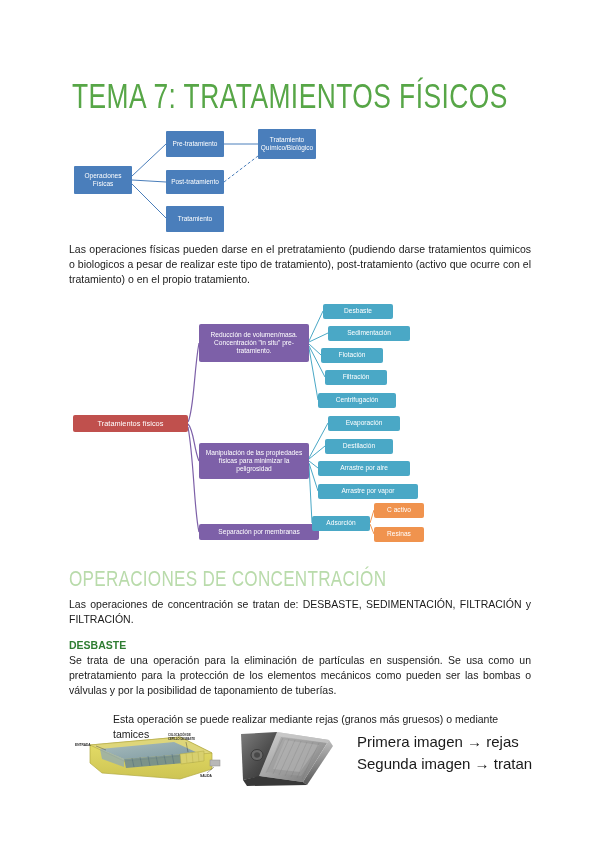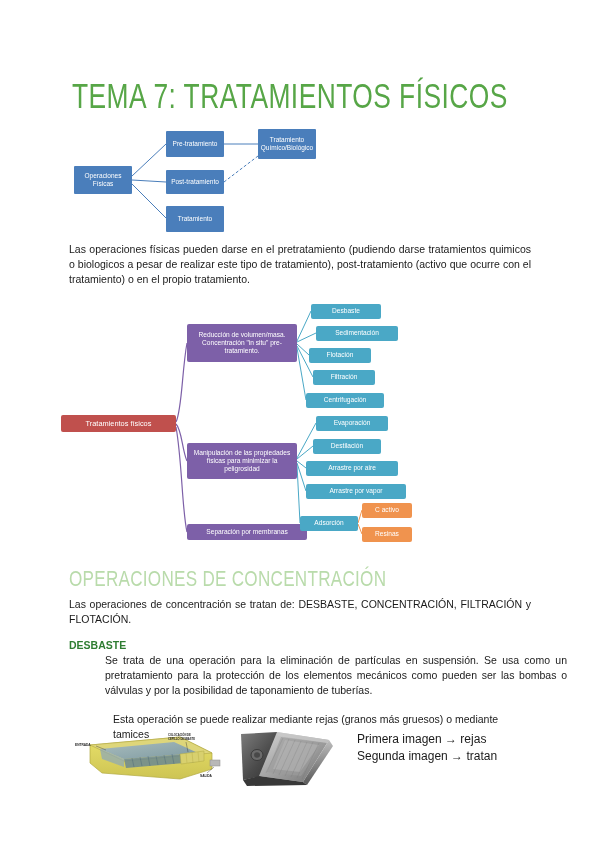--- a/index.html
+++ b/index.html
@@ -56,21 +56,21 @@
     left: 69px;
     width: 462px;
     font-size: 10.5px;
     line-height: 1.45;
     color: #1a1a1a;
     text-align: justify;
   }
   .p1 { top: 242px; }
 
   
-  .diagram2 { position: absolute; left: 48px; top: 300px; width: 420px; height: 255px; }
+  .diagram2 { position: absolute; left: 60px; top: 300px; width: 420px; height: 255px; }
   .d2svg { position: absolute; left: 0; top: 0; width: 420px; height: 255px; }
   .d2box {
     position: absolute;
     color: #ffffff;
     display: flex; align-items: center; justify-content: center;
     text-align: center;
     line-height: 1.25;
     border-radius: 2px;
     padding: 2px 3px;
     font-size: 6.6px;
@@ -115,32 +115,32 @@
   .p2 { top: 597px; }
 
   .sub-head {
     position: absolute;
     left: 69px;
     top: 639px;
     font-size: 10.5px;
     font-weight: bold;
     color: #2f7d32;
   }
-  .p3 { top: 653px; text-align: justify; margin-left: 36px; }
+  .p3 { top: 653px; text-align: justify; }
   .p4 { top: 712px; text-align: left; padding-left: 44px; }
 
   
   .fig1 { position: absolute; left: 62px; top: 729px; width: 166px; height: 62px; }
   .fig2 { position: absolute; left: 233px; top: 728px; width: 112px; height: 62px; }
 
   .caption {
     position: absolute;
     left: 357px;
     top: 731px;
-    font-size: 12px;
+    font-size: 15px;
     line-height: 1.45;
     color: #1a1a1a;
   }
   .caption div { white-space: nowrap; }
 </style>
 </head>
 <body>
 
 <div class="page">
 
@@ -200,21 +200,21 @@
     <div class="d2box teal t7">Destilación</div>
     <div class="d2box teal t8">Arrastre por aire</div>
     <div class="d2box teal t9">Arrastre por vapor</div>
     <div class="d2box teal t10">Adsorción</div>
 
     <div class="d2box orange o1">C activo</div>
     <div class="d2box orange o2">Resinas</div>
   </div>
 
   <div class="sec-head">OPERACIONES DE CONCENTRACIÓN</div>
-  <div class="para p2">Las operaciones de concentración se tratan de: DESBASTE, CONCENTRACIÓN, FILTRACIÓN y FLOTACIÓN.</div>
+  <div class="para p2">Las operaciones de concentración se tratan de: DESBASTE, SEDIMENTACIÓN, FILTRACIÓN y FILTRACIÓN.</div>
 
   <div class="sub-head">DESBASTE</div>
   <div class="para p3">Se trata de una operación para la eliminación de partículas en suspensión. Se usa como un pretratamiento para la protección de los elementos mecánicos como pueden ser las bombas o válvulas y por la posibilidad de taponamiento de tuberías.</div>
   <div class="para p4">Esta operación se puede realizar mediante rejas (granos más gruesos) o mediante tamices</div>
 
   <svg class="fig1" viewBox="0 0 166 62">
     <defs>
       <linearGradient id="yl" x1="0" y1="0" x2="0" y2="1">
         <stop offset="0%" stop-color="#e8e06a"></stop>
         <stop offset="100%" stop-color="#cdc453"></stop>

